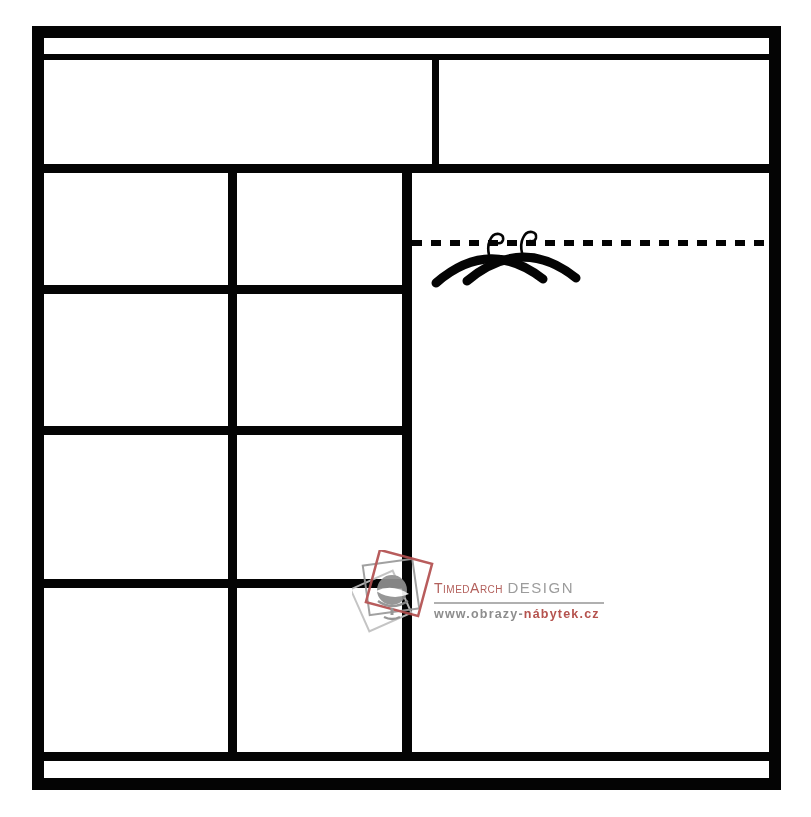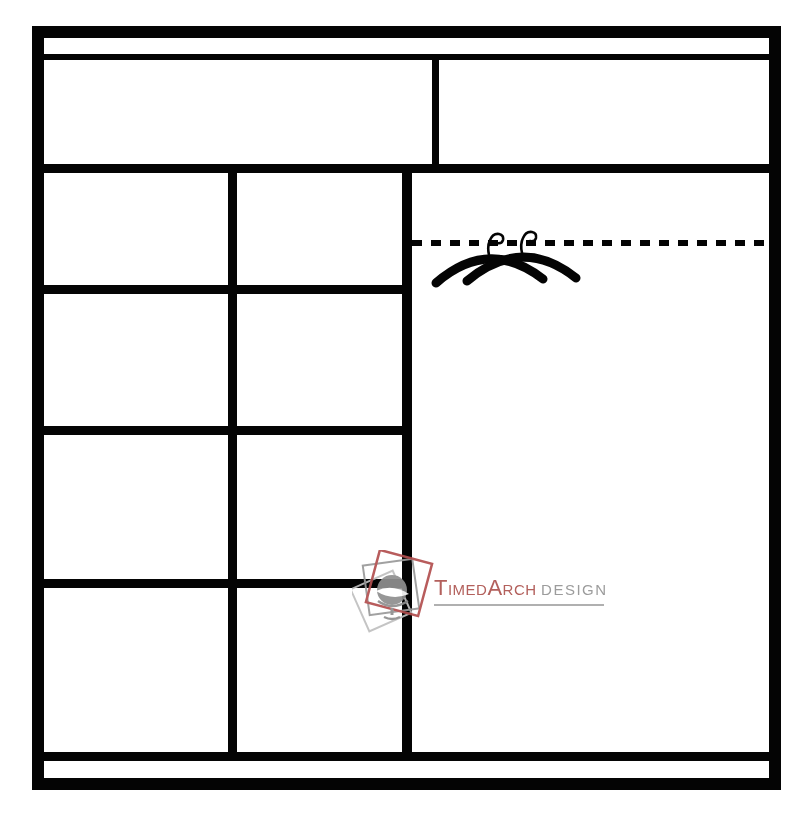--- a/index.html
+++ b/index.html
@@ -7,21 +7,21 @@
   .stage{position:relative;width:811px;height:817px;background:#ffffff;overflow:hidden;}
   .ln{position:absolute;background:#040404;}
   .cell{position:absolute;background:transparent;}
   .dashed{position:absolute;left:412px;top:240px;width:357px;height:6px;
           background:repeating-linear-gradient(90deg,#040404 0 10px,transparent 10px 19px);}
   .hangers{position:absolute;left:424px;top:222px;width:168px;height:72px;}
   .wm{position:absolute;left:350px;top:548px;width:270px;height:90px;}
   .wm-logo{position:absolute;left:2px;top:2px;width:86px;height:88px;opacity:.92;}
   .wm-text{position:absolute;left:84px;top:28px;width:180px;}
   .wm-line1{white-space:nowrap;line-height:24px;}
-  .wm-brand{font-variant:small-caps;font-size:22px;letter-spacing:.5px;color:#b3605c;}
+  .wm-brand{font-variant:small-caps;font-size:14px;letter-spacing:.5px;color:#b3605c;}
   .wm-design{font-size:15px;letter-spacing:1.5px;color:#9c9c9c;}
   .wm-rule{width:170px;height:2px;background:#b0b0b0;margin:2px 0 3px 0;}
   .wm-line2{white-space:nowrap;font-size:12.5px;font-weight:bold;letter-spacing:1.2px;line-height:15px;}
   .wm-url-gray{color:#8d8d8d;}
   .wm-url-red{color:#b5534e;}
 </style>
 </head>
 <body>
 
 <div class="stage">
@@ -76,16 +76,19 @@
         <rect x="38.5" y="58" width="3" height="7" fill="#8f8f8f"></rect>
         <path d="M 32 67 Q 40 71 48 67" fill="none" stroke="#8f8f8f" stroke-width="2.5"></path>
       </g>
     </svg>
     <div class="wm-text">
       <div class="wm-line1">
         <span class="wm-brand">TimedArch</span>
         <span class="wm-design">DESIGN</span>
       </div>
       <div class="wm-rule"></div>
+      <div class="wm-line2">
+        <span class="wm-url-gray">www.obrazy-</span><span class="wm-url-red">nábytek.cz</span>
+      </div>
     </div>
   </div>
 
 </div>
 
 </body></html>

